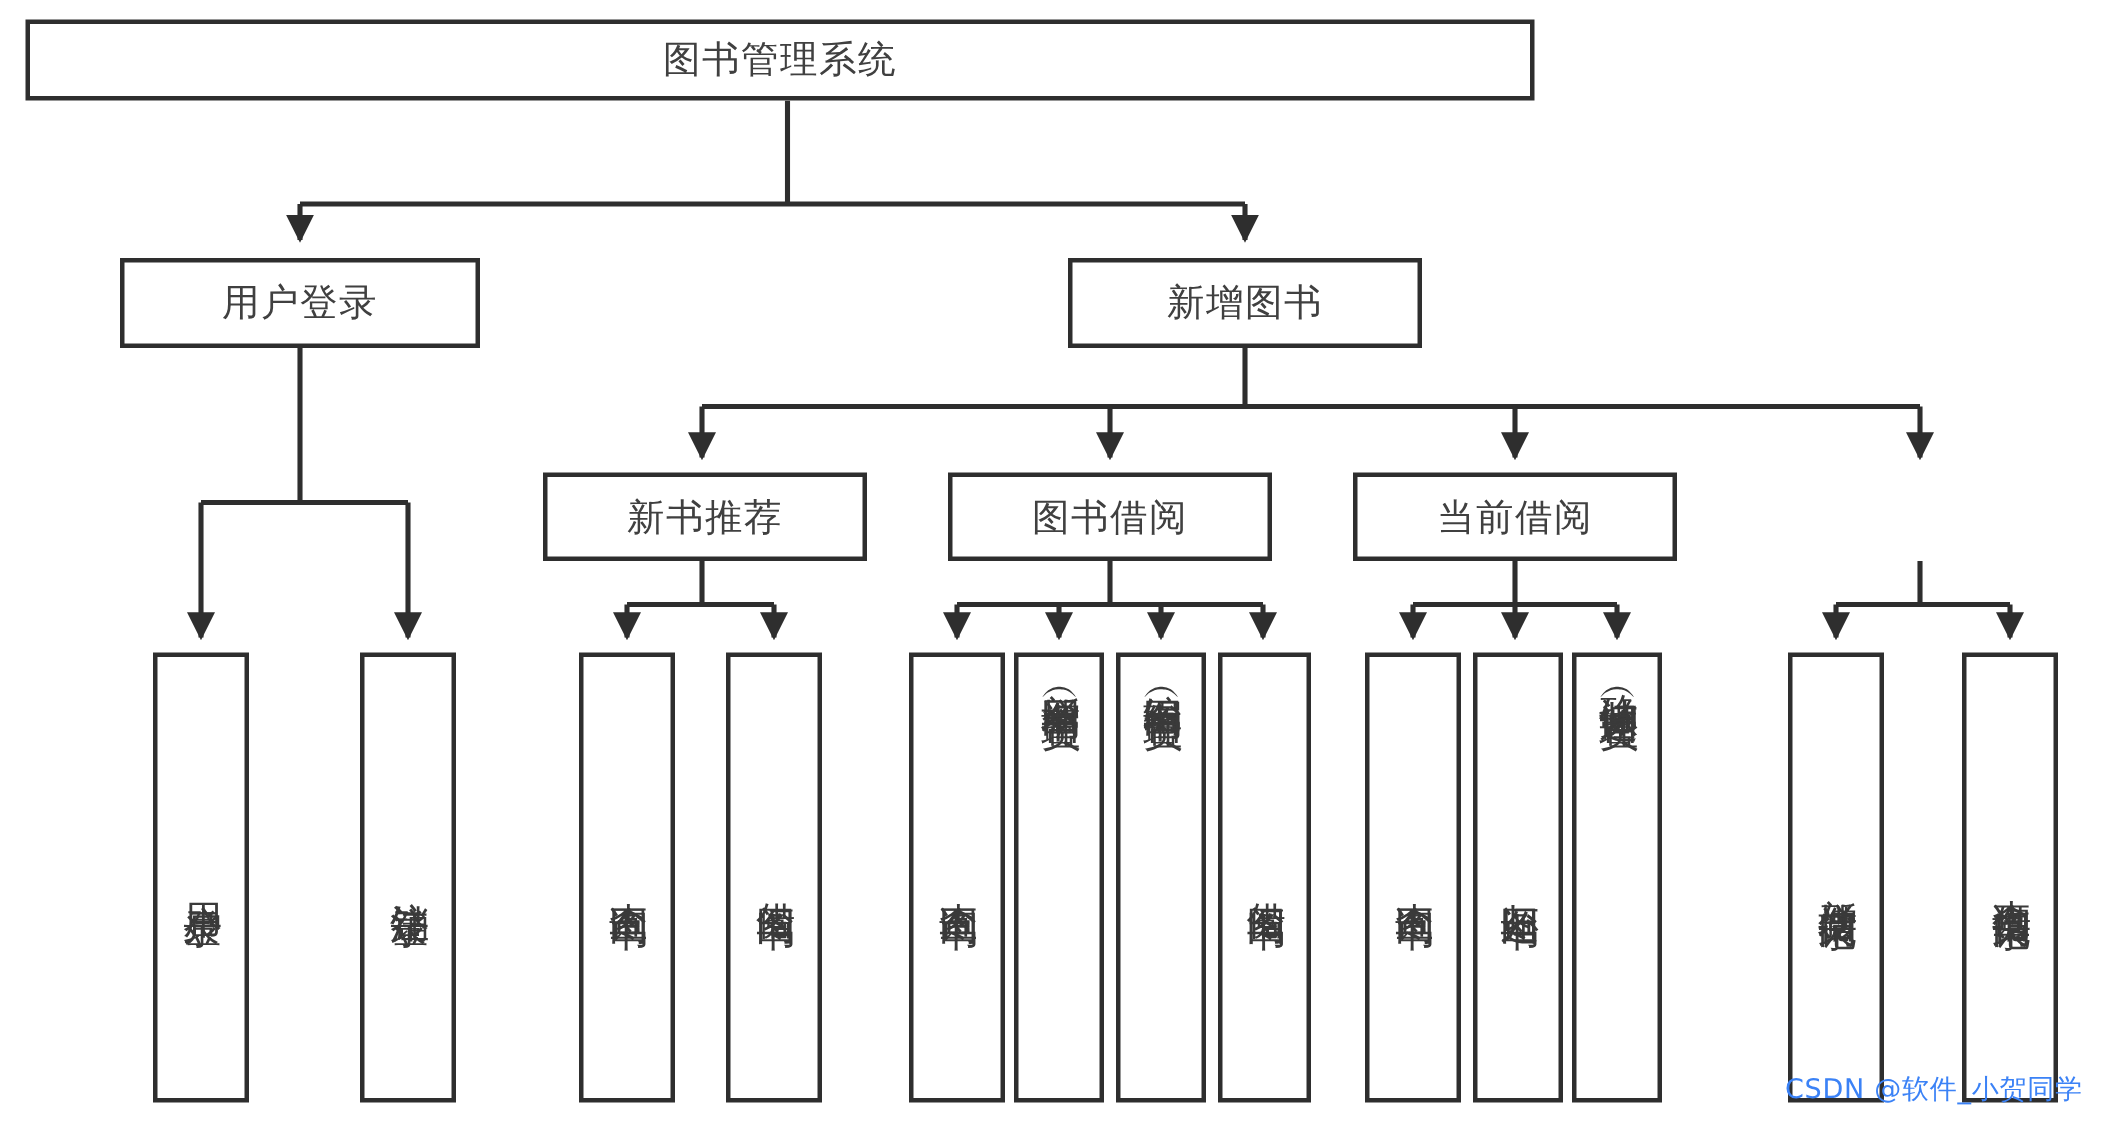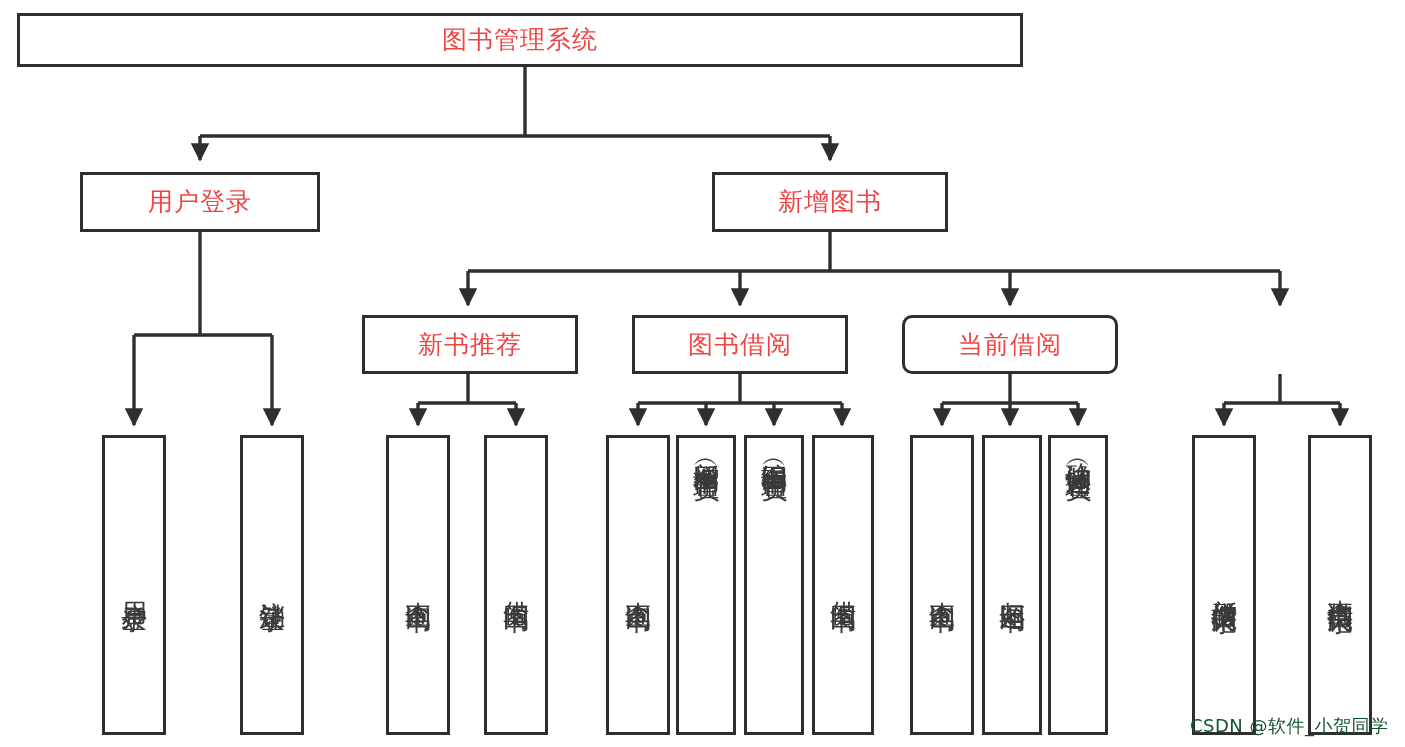--- a/index.html
+++ b/index.html
@@ -22,21 +22,21 @@
     left: 0;
     top: 0;
     width: 1405px;
     height: 747px;
   }
   .node {
     position: absolute;
     box-sizing: border-box;
     border: 3px solid #2e2e2e;
     background: #ffffff;
-    color: #ef4444;
+    color: #404040;
     display: flex;
     align-items: center;
     justify-content: center;
     text-align: left;
   }
   .node.horiz {
     font-size: 25px;
     letter-spacing: 1px;
     line-height: 1.1;
   }
@@ -67,21 +67,21 @@
     padding-top: 0;
   }
   .leaf.center {
     align-items: center;
   }
   #watermark {
     position: absolute;
     left: 1190px;
     top: 714px;
     font-size: 18px;
-    color: #14532d;
+    color: #3b82f6;
     letter-spacing: 0.5px;
     white-space: nowrap;
     font-family: "DejaVu Sans", "Liberation Sans", sans-serif;
   }
 </style>
 </head>
 <body>
 
 <div id="canvas">
 
@@ -145,21 +145,21 @@
   <div class="node horiz" style="left:712px; top:172px; width:236px; height:60px;">
     <span>新增图书</span>
   </div>
 
   <div class="node horiz" style="left:362px; top:315px; width:216px; height:59px;">
     <span>新书推荐</span>
   </div>
   <div class="node horiz" style="left:632px; top:315px; width:216px; height:59px;">
     <span>图书借阅</span>
   </div>
-  <div class="node horiz" style="left:902px; top:315px; width:216px; height:59px;border-radius:10px;">
+  <div class="node horiz" style="left:902px; top:315px; width:216px; height:59px;">
     <span>当前借阅</span>
   </div>
 
   <div class="leaf center" style="left:102px; top:435px; width:64px; height:300px;">
     <span class="vtext">用户登录</span>
   </div>
   <div class="leaf center" style="left:240px; top:435px; width:64px; height:300px;">
     <span class="vtext">注销登录</span>
   </div>
 

